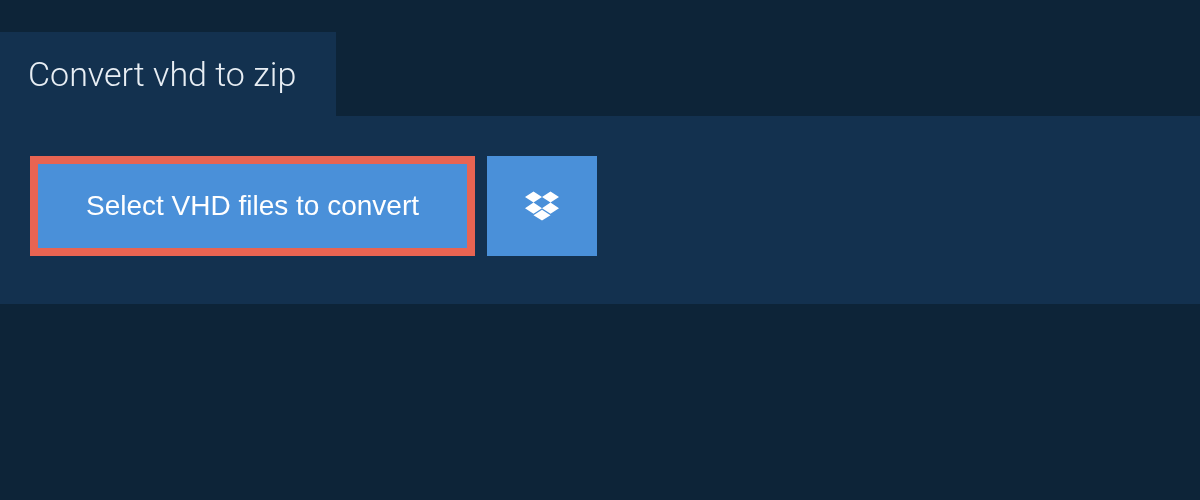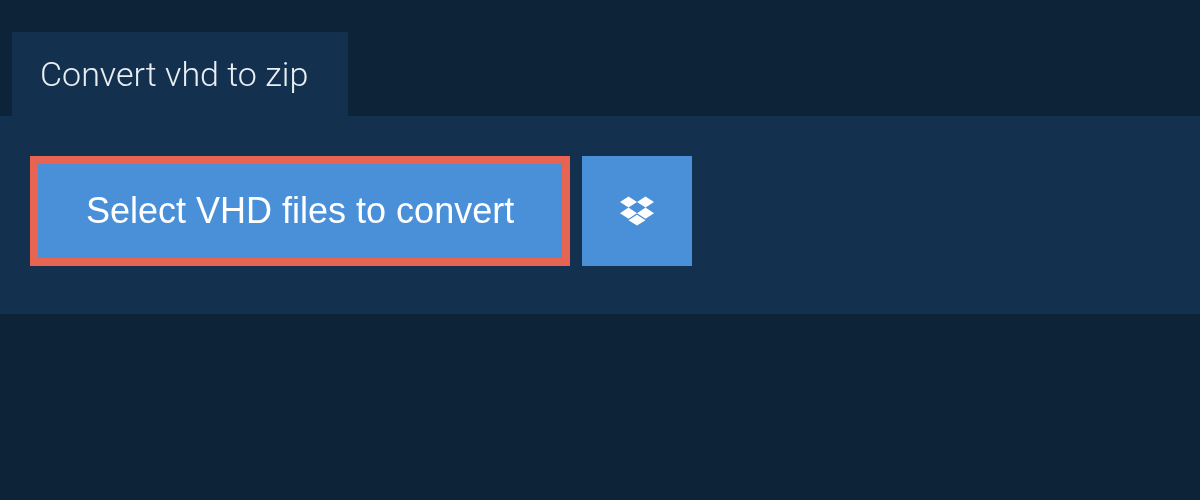--- a/index.html
+++ b/index.html
@@ -12,42 +12,42 @@
       height: 500px;
       background-color: #0d2438;
       font-family: -apple-system, BlinkMacSystemFont, "Segoe UI", Roboto, Helvetica, Arial, sans-serif;
       overflow: hidden;
     }
     .tab-header {
       background-color: #13314f;
       display: inline-block;
       padding: 22px 40px 22px 28px;
       margin-top: 32px;
-      margin-left: 12px;
+      margin-left: 0;
     }
     .tab-title {
       color: #e8eef4;
       font-size: 34px;
       font-weight: 300;
     }
     .content-panel {
       background-color: #13314f;
       width: 100%;
       padding: 40px 30px 48px 30px;
     }
     .button-row {
       display: flex;
       gap: 12px;
       align-items: stretch;
     }
     .select-button {
       background-color: #4a90d9;
       border: 8px solid #e86452;
       color: #ffffff;
-      font-size: 36px;
+      font-size: 28px;
       font-weight: 300;
       padding: 26px 48px;
       cursor: pointer;
       display: inline-flex;
       align-items: center;
       justify-content: flex-end;
       white-space: nowrap;
     }
     .dropbox-button {
       background-color: #4a90d9;

